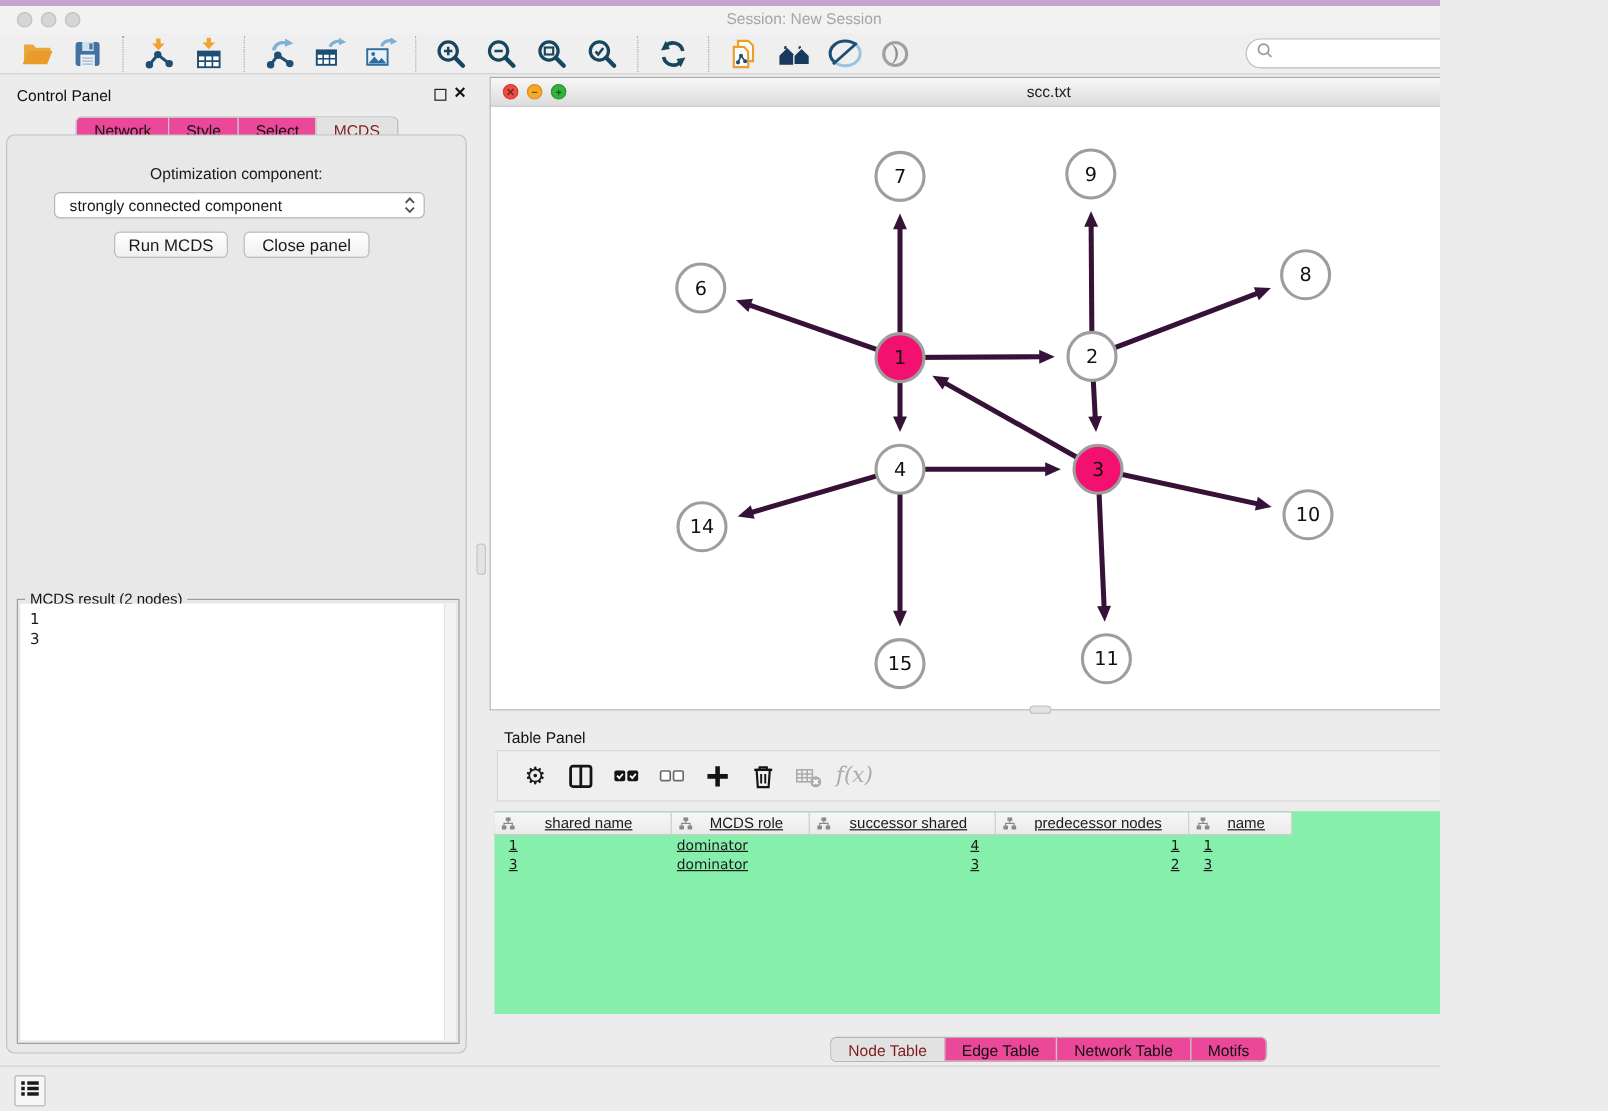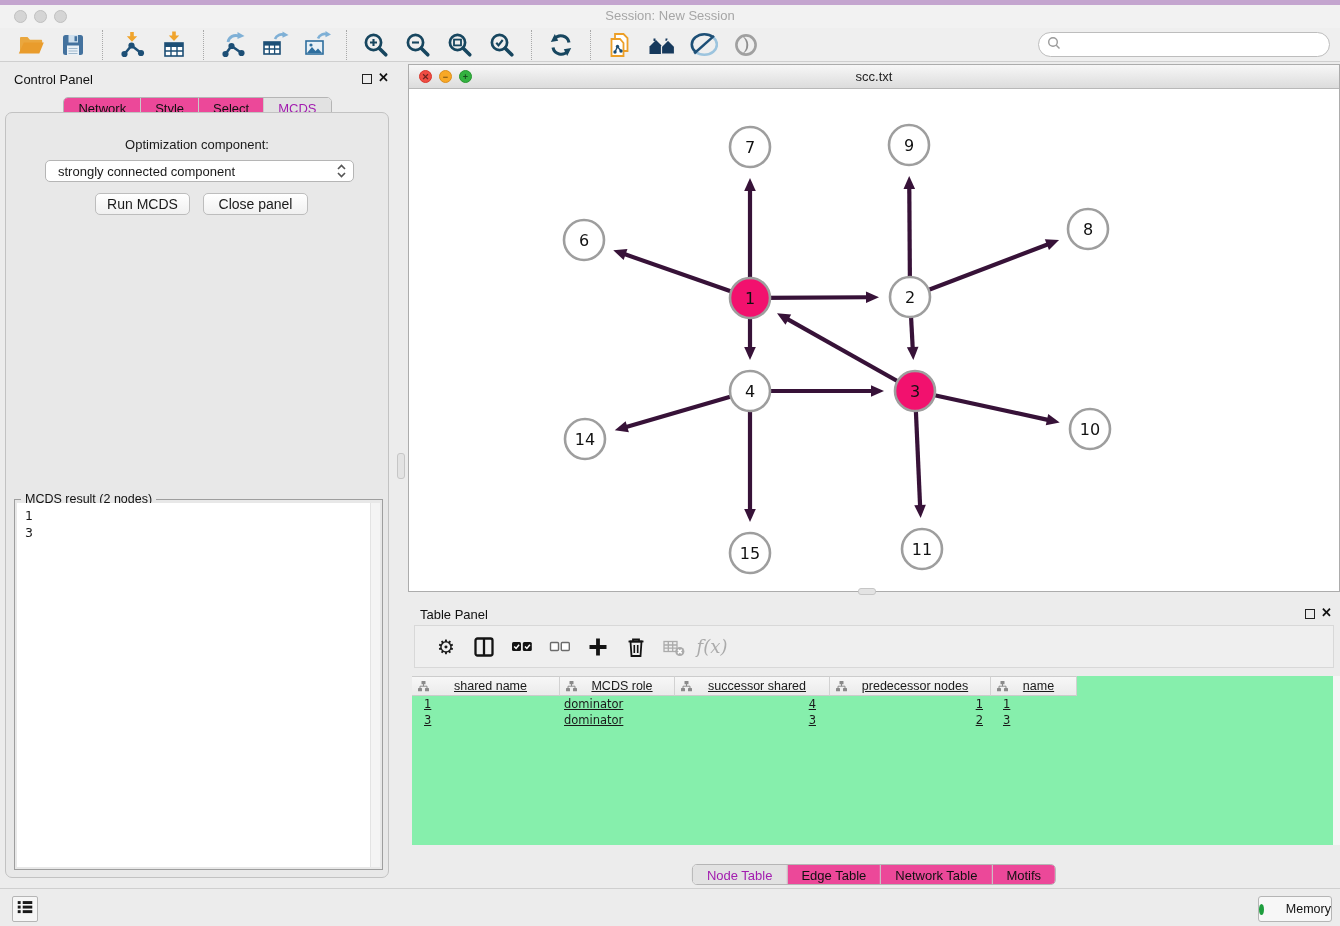--- a/index.html
+++ b/index.html
@@ -1,18 +1,18 @@
 <!DOCTYPE html>
 <html><head>
 <meta charset="utf-8">
 <style>
   * { box-sizing: border-box; margin: 0; padding: 0; }
   html,body { background:#ECECEC; }
   #app {
-    position: relative; width: 1340px; height: 926px;
+    position: relative; width: 1200px; height: 926px;
     background:#ECECEC; overflow: hidden;
     font-family: "Liberation Sans", sans-serif; color:#1a1a1a;
     -webkit-font-smoothing: antialiased;
   }
   .abs { position: absolute; }
 
   
   .accent-strip { left:0; top:0; width:1340px; height:5px; background:#C4A5CF; }
   .titlebar { left:0; top:5px; width:1340px; height:23px; background:#F2F2F2; }
   .t-light { position:absolute; top:5px; width:13px; height:13px; border-radius:50%;
@@ -34,21 +34,21 @@
   
   .control-panel { left:0; top:62px; width:395px; height:826px; }
   .panel-title { position:absolute; left:14px; top:10px; font-size:13px; color:#111; }
   .float-btn { position:absolute; width:10px; height:10px; border:1.6px solid #222; top:12px; background:transparent;}
   .close-x { position:absolute; top:8px; font-size:13px; font-weight:bold; color:#111; }
   .cp-tabs { position:absolute; left:0; right:0; top:35px; display:flex; justify-content:center; }
   .seg { display:flex; border:1px solid #B5B5B5; border-radius:5px; overflow:hidden; background:#fff; height:21px;}
   .seg .tab { padding:2px 14px; font-size:13px; line-height:17px; background:#ec4899; color:#111;
               border-left:1px solid #C9C9C9; white-space:nowrap;}
   .seg .tab:first-child { border-left:none; }
-  .seg .tab.sel { background:#E2E2E2; color:#a21caf; }
+  .seg .tab.sel { background:#E2E2E2; color:#7f1d1d; }
   .cp-body { position:absolute; left:5px; top:50px; width:384px; height:766px;
              background:#E8E8E8; border:1px solid #C2C2C2; border-radius:7px; }
   .opt-label { position:absolute; left:0; right:0; top:24px; text-align:center; font-size:13px; }
   .criterion { position:absolute; left:39px; top:47px; width:309px; height:22px; background:#fff;
                border:1px solid #B5B5B5; border-radius:5px; display:flex; align-items:center;
                font-size:13px; padding-left:12px;gap:34px; }
   .criterion .stepper { margin-left:auto; padding-right:6px; display:flex; align-items:center;}
   .btn { position:absolute; height:22px; background:linear-gradient(#FFFFFF,#F0F0F0);
          border:1px solid #BDBDBD; border-radius:5px; font-size:14px; text-align:center;
          line-height:20px; }

